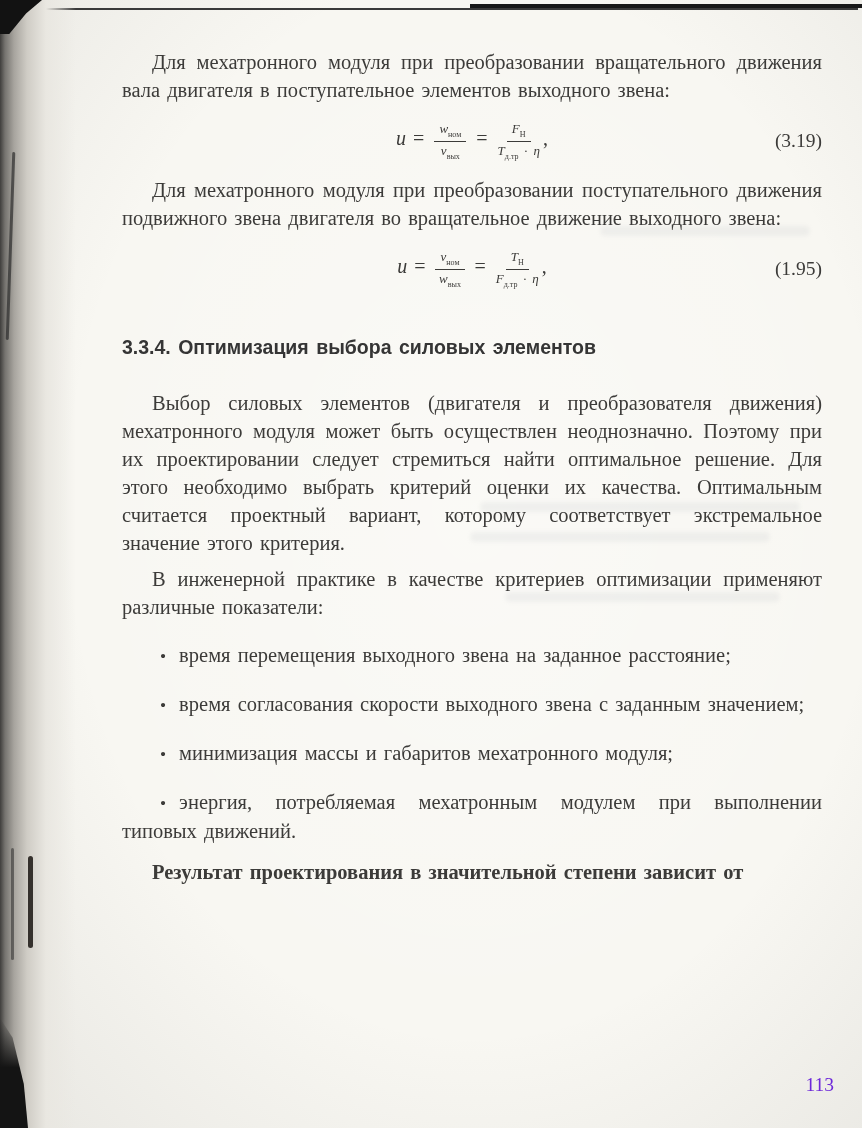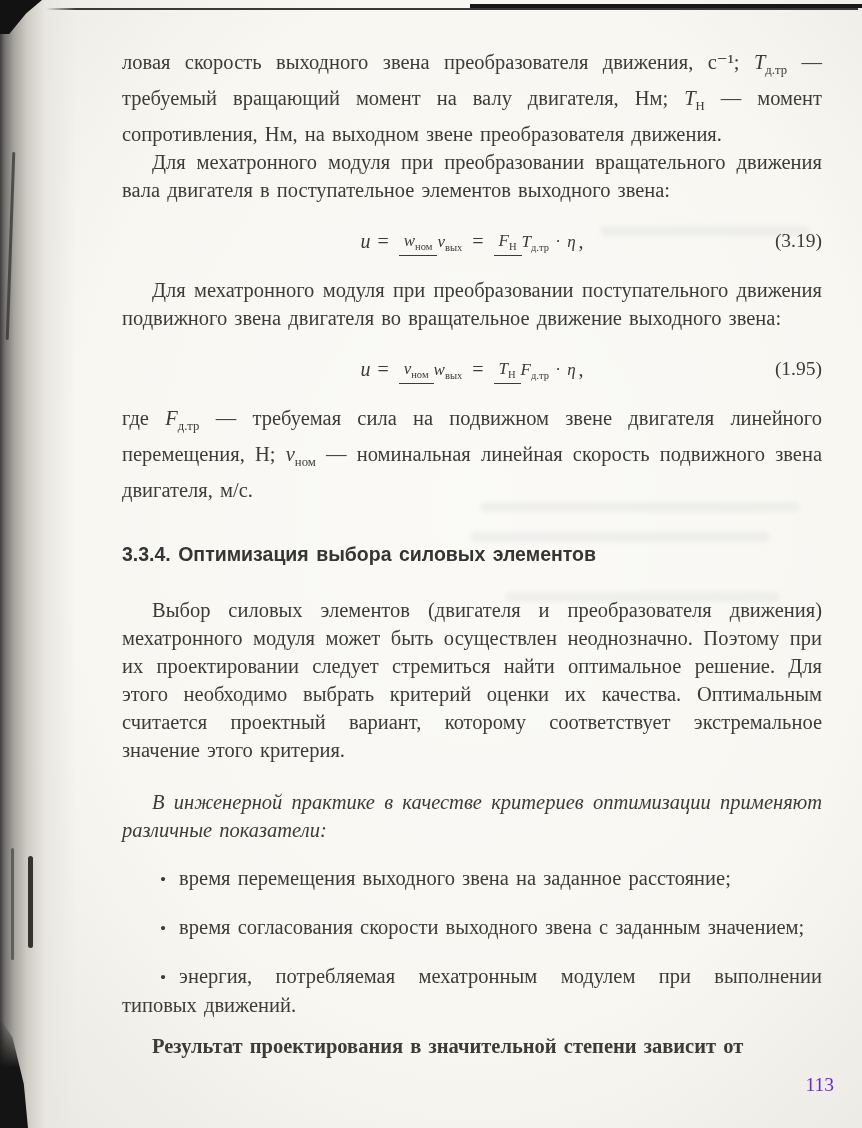--- a/index.html
+++ b/index.html
@@ -78,38 +78,38 @@
   i { font-style: italic; }
 
   .eq-line {
     position: relative;
     display: flex; align-items: center; justify-content: center;
     margin: 9px 0 7px; min-height: 56px;
     text-align: left; text-indent: 0;
   }
   .eq-body { display: inline-block; font-size: 20px; white-space: nowrap; }
   .frac {
-    display: inline-flex; flex-direction: row; align-items: center;
-    vertical-align: middle; font-size: 17px; line-height: 1.18; margin: 0 3px;
+    display: inline-flex; flex-direction: column; align-items: center;
+    vertical-align: middle; font-size: 13px; line-height: 1.18; margin: 0 3px;
     text-align: center;
   }
   .frac .num { border-bottom: 1.5px solid #3c3b39; padding: 0 5px 1px; }
   .frac .den { padding-top: 1px; }
   .eq-tag {
     position: absolute; right: 0; top: 50%; transform: translateY(-50%);
     font-size: 19.5px;
   }
 
   .heading {
     font-family: "Liberation Sans", "DejaVu Sans", sans-serif;
     font-weight: bold; font-size: 19.5px; color: #353535;
     text-align: left; text-indent: 0;
     margin: 36px 0 28px;
   }
-  .gap-sm { margin-top: 24px; font-style: italic; }
+  .gap-sm { margin-top: 8px; }
   .bullet { margin: 20px 0 0; text-indent: 38px; }
   .bullet-dot { margin-right: 13px; font-size: 0.85em; }
   .gap-md { margin-top: 13px; font-weight: bold; }
 
   .page-number {
     position: absolute; right: 28px; bottom: 32px;
     font-size: 19.5px; color: #6d28d9;
   }
 </style>
 </head>
@@ -125,21 +125,20 @@
   <div class="squiggle-1"></div>
   <div class="squiggle-2"></div>
   <div class="edge-mark"></div>
   <div class="smudge s1"></div>
   <div class="smudge s2"></div>
   <div class="smudge s3"></div>
   <div class="smudge s4"></div>
 
   <div class="content">
 
-    <p class="para">ловая скорость выходного звена преобразователя движения, с⁻¹; <i>Т</i><sub>д.тр</sub> — требуемый вращающий момент на валу двигателя, Нм; <i>Т</i><sub>Н</sub> — момент сопротивления, Нм, на выходном звене преобразователя движения.</p>
 
     <p class="para indent">Для мехатронного модуля при преобразовании вращательного движения вала двигателя в поступательное элементов выходного звена:</p>
 
     <div class="eq-line">
       <span class="eq-body"><span><i>u</i> = </span><span class="frac">
             <span class="num"><i>w</i><sub>ном</sub></span>
             <span class="den"><i>v</i><sub>вых</sub></span>
           </span><span> = </span><span class="frac">
             <span class="num"><i>F</i><sub>Н</sub></span>
             <span class="den"><i>T</i><sub>д.тр</sub> · <i>η</i></span>
@@ -154,31 +153,31 @@
       <span class="eq-body"><span><i>u</i> = </span><span class="frac">
             <span class="num"><i>v</i><sub>ном</sub></span>
             <span class="den"><i>w</i><sub>вых</sub></span>
           </span><span> = </span><span class="frac">
             <span class="num"><i>T</i><sub>Н</sub></span>
             <span class="den"><i>F</i><sub>д.тр</sub> · <i>η</i></span>
           </span><span>,</span></span>
       <span class="eq-tag">(1.95)</span>
     </div>
 
-    <p class="para">где <i>F</i><sub>д.тр</sub> — требуемая сила на подвижном звене двигателя линейного перемещения, Н; <i>v</i><sub>ном</sub> — номинальная линейная скорость подвижного звена двигателя, м/с.</p>
 
     <h3 class="heading">3.3.4. Оптимизация выбора силовых элементов</h3>
 
     <p class="para indent">Выбор силовых элементов (двигателя и преобразователя движения) мехатронного модуля может быть осуществлен неоднозначно. Поэтому при их проектировании следует стремиться найти оптимальное решение. Для этого необходимо выбрать критерий оценки их качества. Оптимальным считается проектный вариант, которому соответствует экстремальное значение этого критерия.</p>
 
     <p class="para indent gap-sm">В инженерной практике в качестве критериев оптимизации применяют различные показатели:</p>
 
     <div>
       <p class="para bullet"><span class="bullet-dot">•</span><span>время перемещения выходного звена на заданное расстояние;</span></p>
       <p class="para bullet"><span class="bullet-dot">•</span><span>время согласования скорости выходного звена с заданным значением;</span></p>
+      <p class="para bullet"><span class="bullet-dot">•</span><span>минимизация массы и габаритов мехатронного модуля;</span></p>
       <p class="para bullet"><span class="bullet-dot">•</span><span>энергия, потребляемая мехатронным модулем при выполнении типовых движений.</span></p>
     </div>
 
     <p class="para indent gap-md">Результат проектирования в значительной степени зависит от</p>
 
   </div>
 
   <div class="page-number">113</div>
 
 </div>

